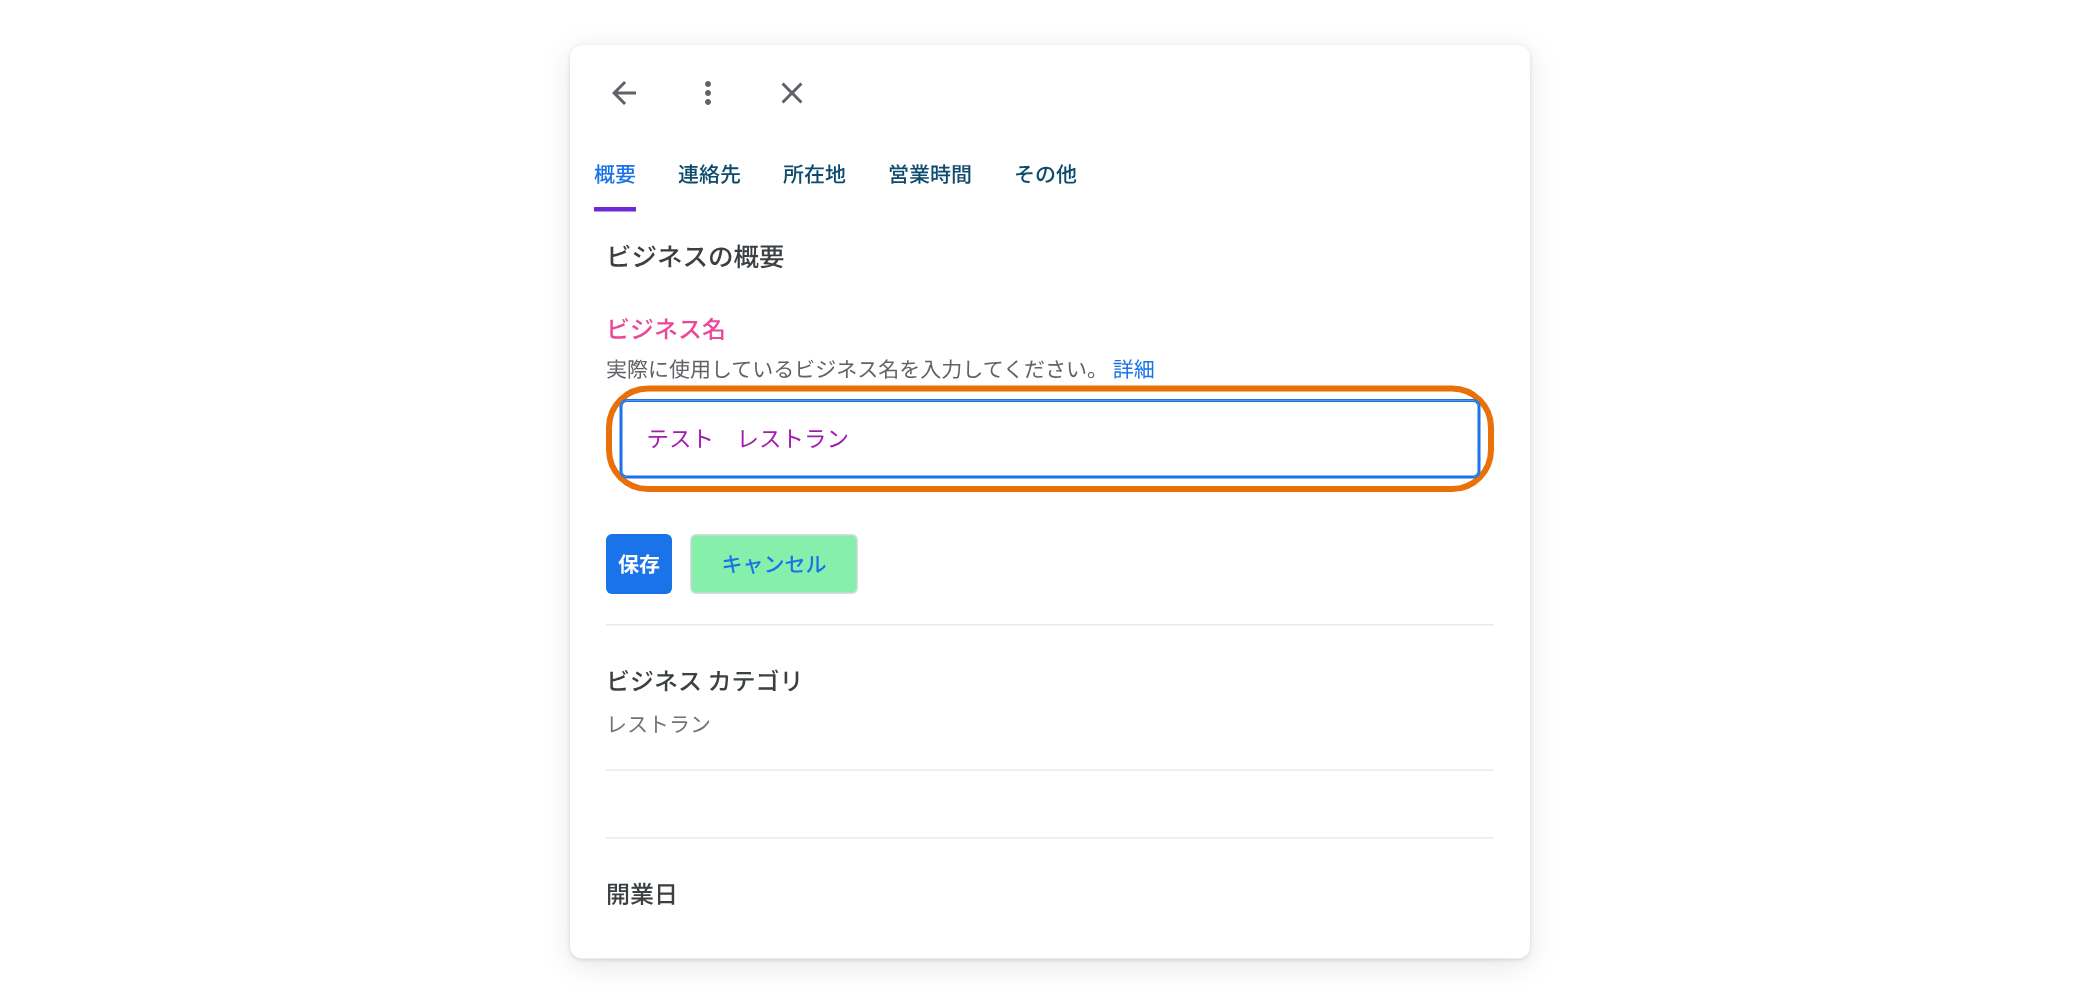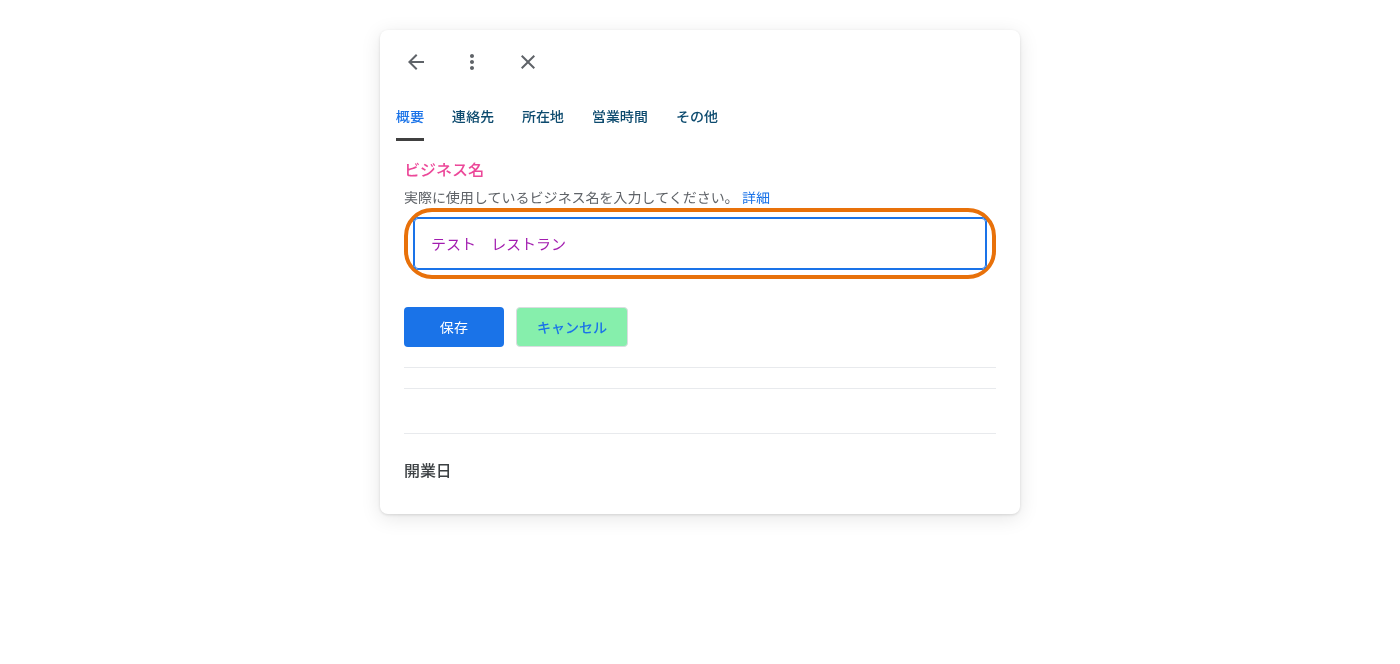--- a/index.html
+++ b/index.html
@@ -63,21 +63,21 @@
       padding: 12px 0;
       font-size: 14px;
       color: #0c4a6e;
       cursor: pointer;
       font-weight: 500;
       border-bottom: 3px solid transparent;
       margin-bottom: -1px;
     }
     .tab.active {
       color: #1a73e8;
-      border-bottom: 3px solid #404040;
+      border-bottom: 3px solid #6d28d9;
     }
     .content {
       padding: 16px 24px 24px 24px;
     }
     .section-title {
       font-size: 17px;
       font-weight: 500;
       color: #3c4043;
       margin-bottom: 24px;
     }
@@ -114,24 +114,24 @@
     }
     .button-row {
       display: flex;
       gap: 12px;
       margin-bottom: 8px;
     }
     .btn-primary {
       background: #1a73e8;
       color: #ffffff;
       border: none;
-      padding: 10px 36px;
+      padding: 10px 8px;
       border-radius: 4px;
       font-size: 14px;
-      font-weight: 400;
+      font-weight: 700;
       cursor: pointer;
     }
     .btn-secondary {
       background: #86efac;
       color: #1a73e8;
       border: 1px solid #dadce0;
       padding: 9px 20px;
       border-radius: 4px;
       font-size: 14px;
       font-weight: 500;
@@ -180,38 +180,43 @@
 
   <div class="tabs">
     <div class="tab active">概要</div>
     <div class="tab">連絡先</div>
     <div class="tab">所在地</div>
     <div class="tab">営業時間</div>
     <div class="tab">その他</div>
   </div>
 
   <div class="content">
+    <div class="section-title">ビジネスの概要</div>
 
     <div class="field-label">ビジネス名</div>
     <div class="field-hint">
       <span>実際に使用しているビジネス名を入力してください。</span>
       <a>詳細</a>
     </div>
 
     <div class="input-highlight">
       <input type="text" class="text-input" value="テスト　レストラン" style="">
     </div>
 
     <div class="button-row">
       <button class="btn-primary">保存</button>
       <button class="btn-secondary">キャンセル</button>
     </div>
 
     <div class="divider"></div>
 
+    <div class="info-block">
+      <div class="info-label">ビジネス カテゴリ</div>
+      <div class="info-value">レストラン</div>
+    </div>
 
     <div class="divider"></div>
 
     <div class="info-block">
     </div>
 
     <div class="divider"></div>
 
     <div class="info-block">
       <div class="info-label">開業日</div>

